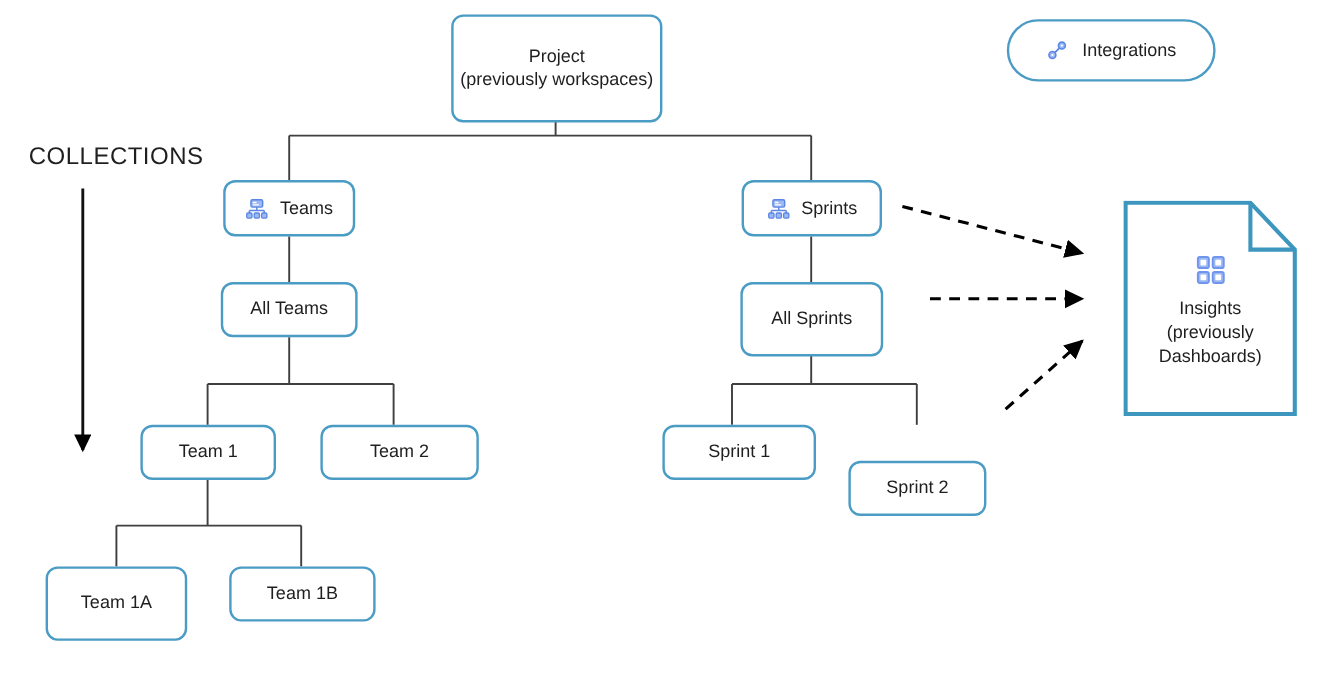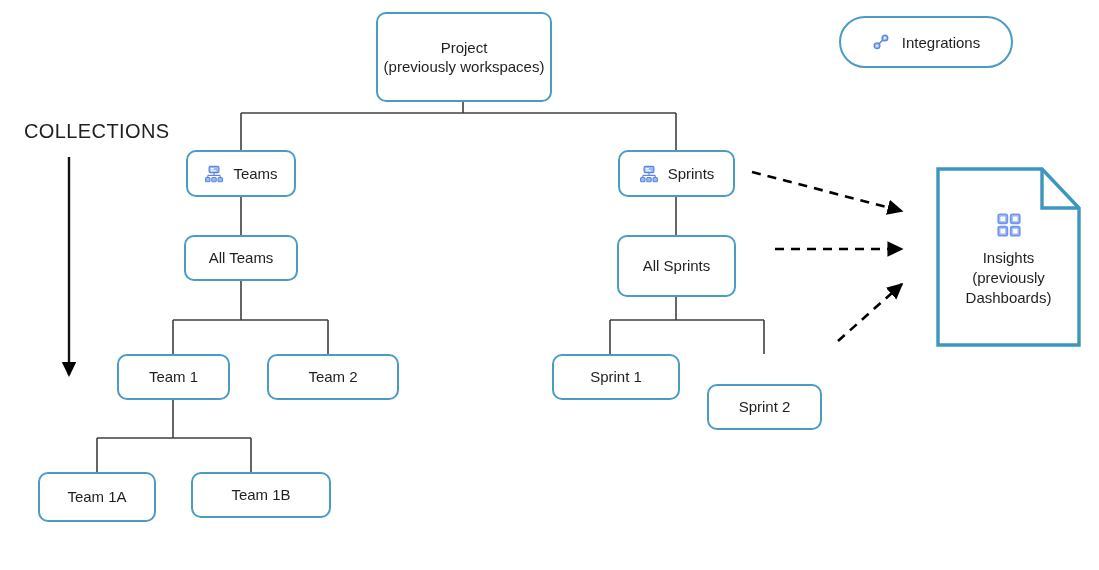--- a/index.html
+++ b/index.html
@@ -244,25 +244,25 @@
   </div>
 
   <div class="node" style="left:552px; top:354px; width:128px; height:46px;">
     <span class="label">Sprint 1</span>
   </div>
 
   <div class="node" style="left:707px; top:354px; width:115px; height:46px;margin-top:30px;">
     <span class="label">Sprint 2</span>
   </div>
 
-  <div class="node" style="left:38px; top:472px; width:118px; height:50px;text-align:center;">
+  <div class="node" style="left:38px; top:472px; width:118px; height:62px;text-align:center;">
     <span class="label">Team 1A</span>
   </div>
 
-  <div class="node" style="left:191px; top:472px; width:140px; height:46px;justify-content:center;">
+  <div class="node" style="left:191px; top:472px; width:122px; height:46px;justify-content:center;">
     <span class="label">Team 1B</span>
   </div>
 
   <div class="doc" style="left:936px; top:167px; width:145px; height:180px;">
     <svg class="doc-body" viewBox="0 0 145 180" preserveAspectRatio="none">
       <path d="M2,2 L106,2 L143,41 L143,178 L2,178 Z" fill="#ffffff" stroke="#3d96bd" stroke-width="3.4" stroke-linejoin="miter"></path>
       <path d="M106,2 L106,41 L143,41" fill="none" stroke="#3d96bd" stroke-width="3.4" stroke-linejoin="miter"></path>
     </svg>
     <div class="doc-content">
       <span class="node-icon">

